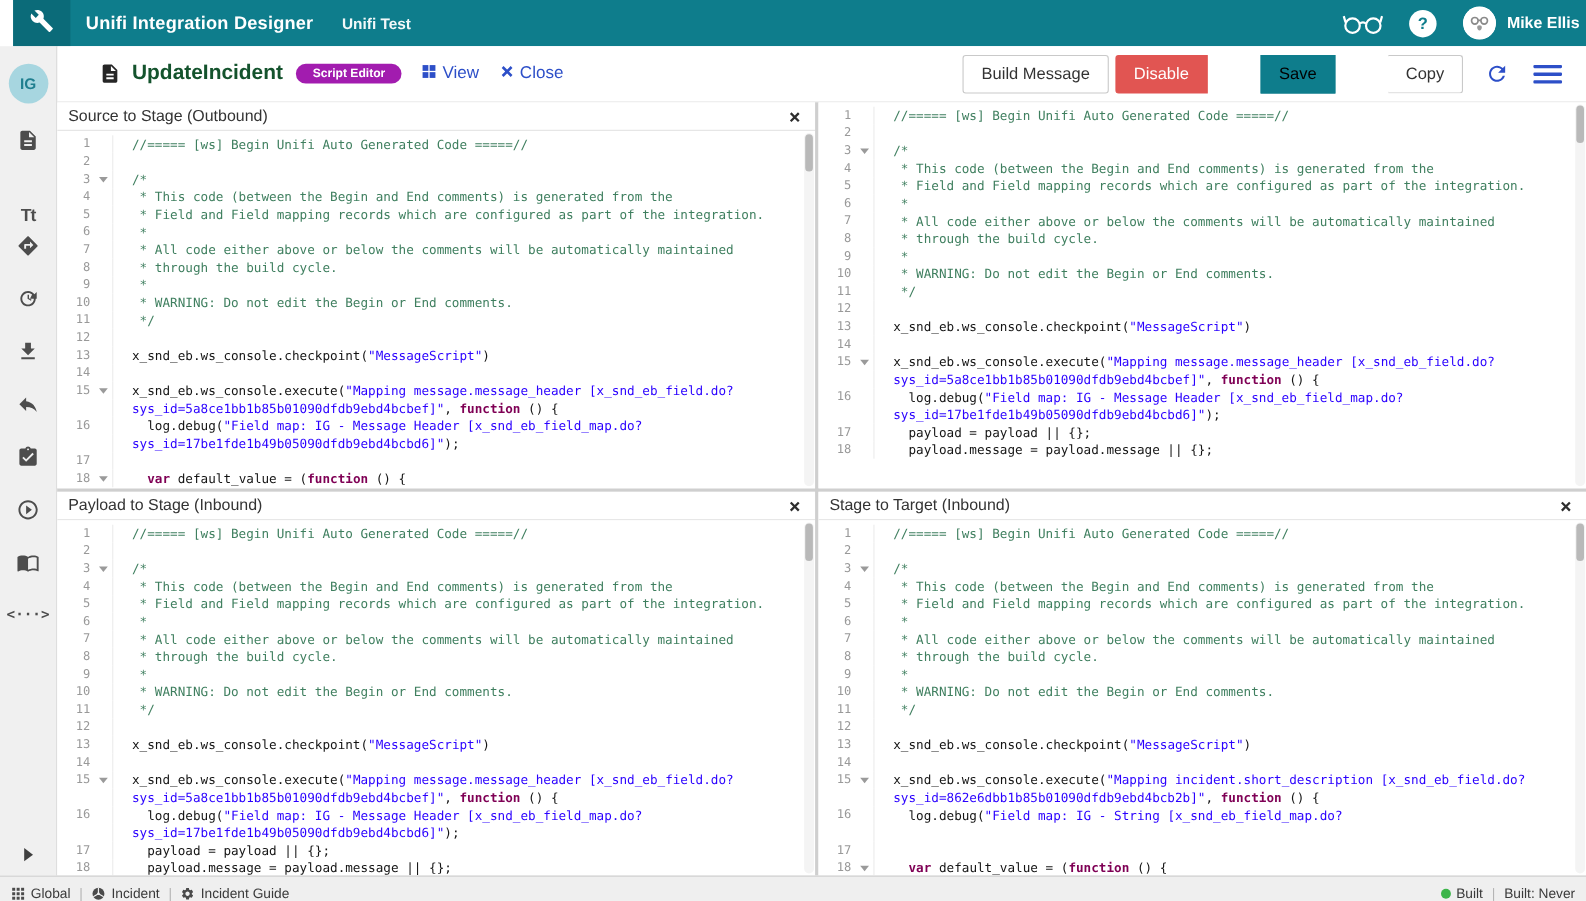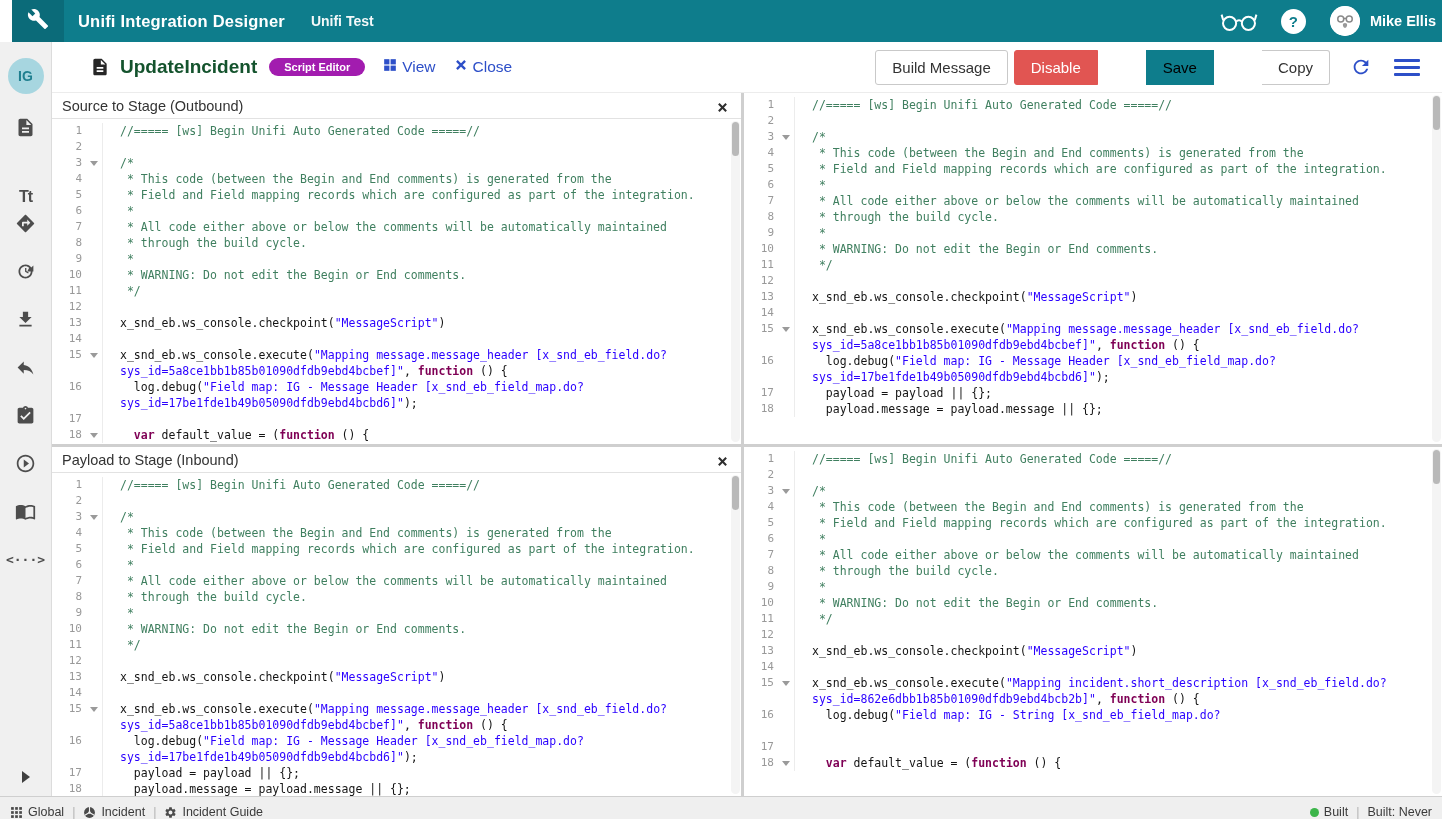--- a/index.html
+++ b/index.html
@@ -683,20 +683,26 @@
               <span class="fold"></span>
             </span>
             <span class="code-text"><span class="tok-t">  payload.message = payload.message || {};</span></span>
           </div>
           <div class="vscroll">
             <div class="vthumb"></div>
           </div>
         </div>
       </section>
       <section class="panel">
+        <div class="panel-header">
+          <span class="panel-title">Stage to Target (Inbound)</span>
+          <span class="panel-close"><svg viewBox="0 0 24 24">
+              <path d="M4 4l16 16M20 4L4 20" stroke="currentColor" stroke-width="4.5" fill="none"></path>
+            </svg></span>
+        </div>
         <div class="code-area">
           <div class="code-line">
             <span class="gutter">
               <span class="ln">1</span>
               <span class="fold"></span>
             </span>
             <span class="code-text"><span class="tok-c">//===== [ws] Begin Unifi Auto Generated Code =====//</span></span>
           </div>
           <div class="code-line">
             <span class="gutter">

